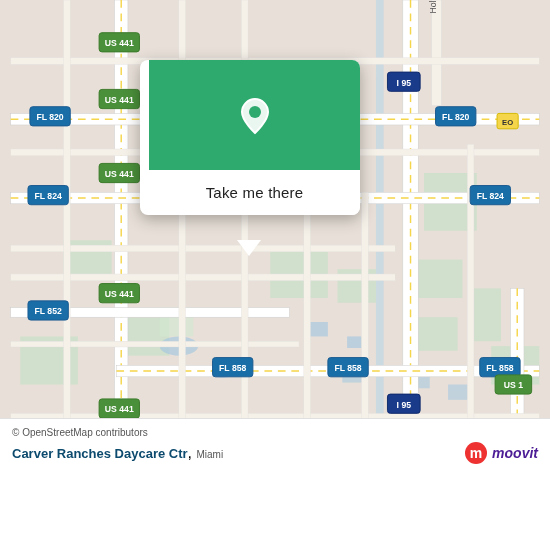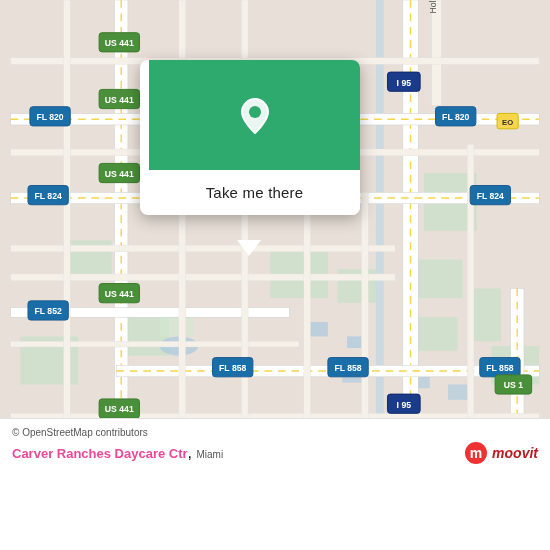--- a/index.html
+++ b/index.html
@@ -111,21 +111,21 @@
 
     #bottom-info-row {
       display: flex;
       align-items: center;
       justify-content: space-between;
     }
 
     #place-name {
       font-size: 13px;
       font-weight: 600;
-      color: #ec4899;
+      color: #0c4a6e;
     }
 
     #place-city {
       font-size: 10px;
       color: #555;
     }
 
     #moovit-logo {
       display: flex;
       align-items: center;
@@ -133,21 +133,21 @@
     }
 
     #moovit-m-icon {
       width: 24px;
       height: 24px;
     }
 
     #moovit-text {
       font-size: 14px;
       font-weight: 700;
-      color: #b91c1c;
+      color: #4c1d95;
       font-style: italic;
     }
   </style>
 </head>
 <body>
 
 <div id="map-container">
 
   <div id="map-bg"></div>
 

